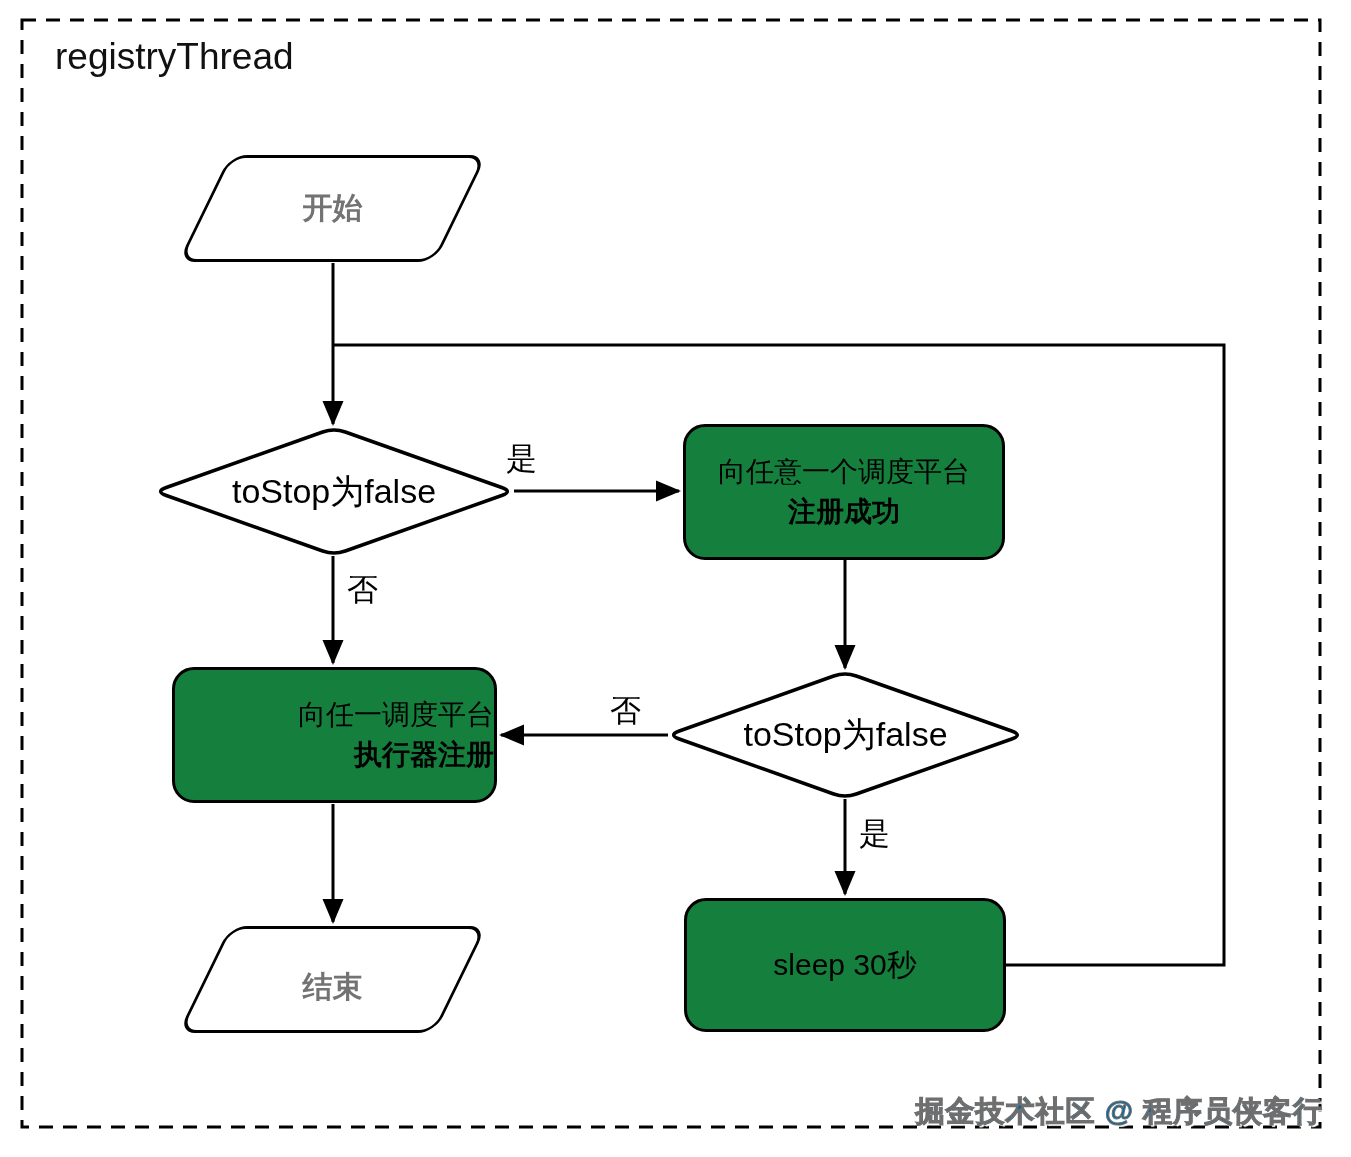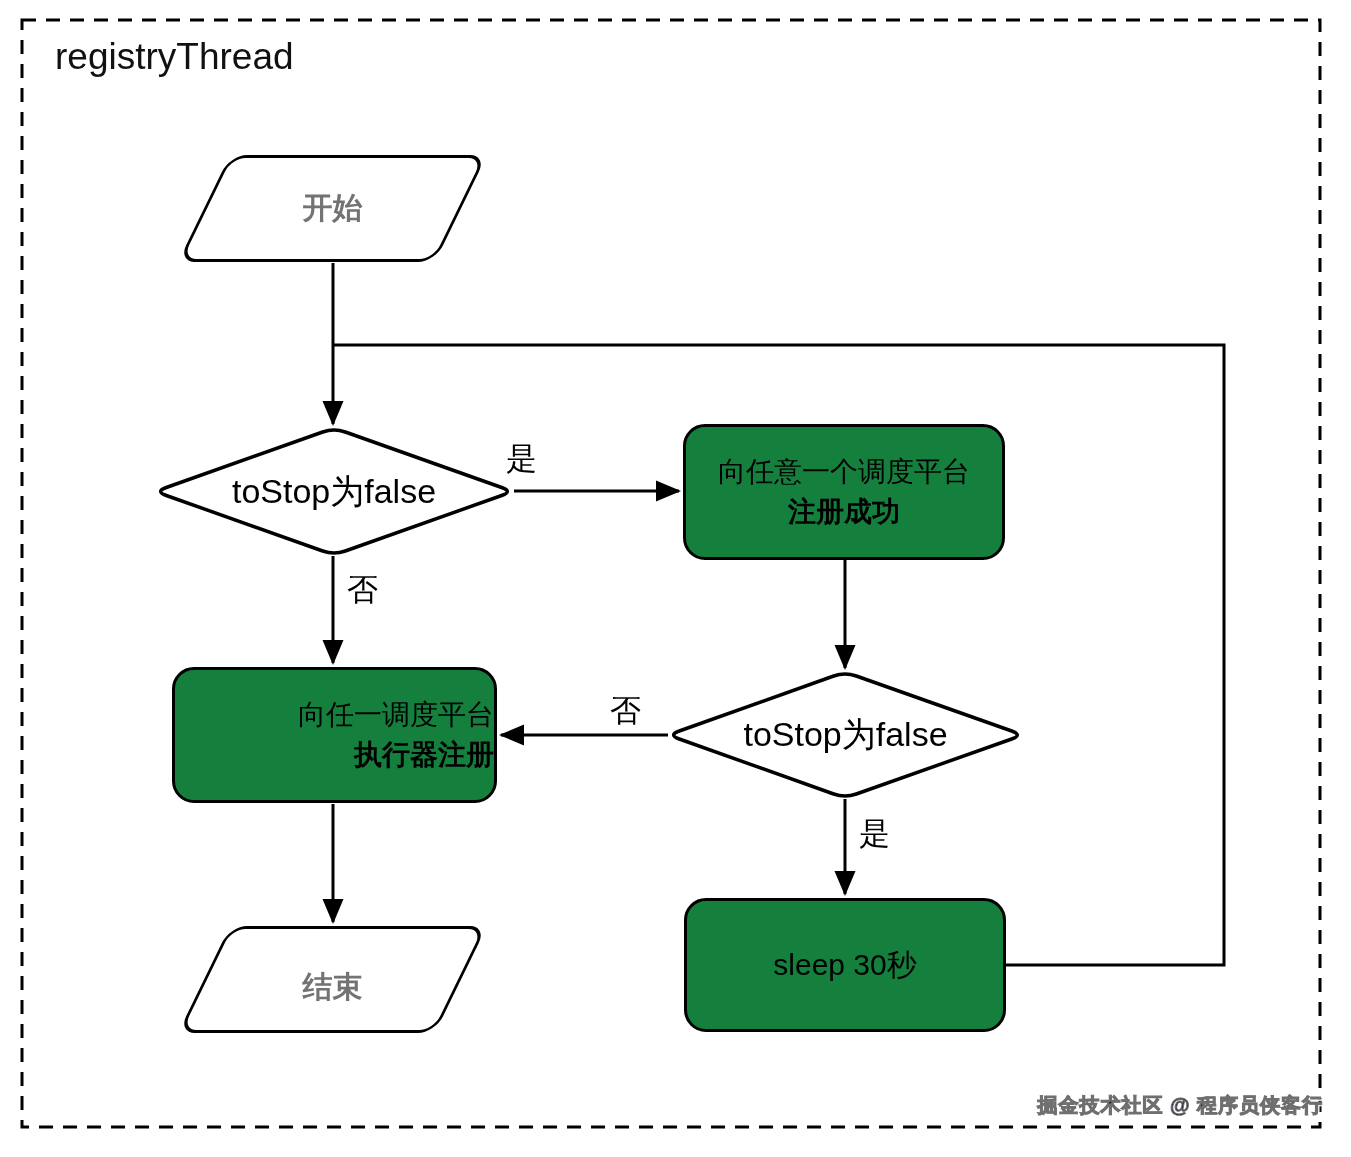--- a/index.html
+++ b/index.html
@@ -91,24 +91,24 @@
   .caption {
     position: absolute;
     left: 440px; top: 1059px; width: 300px;
     text-align: center;
     font-size: 31px; color: #000000;
     z-index: 3;
   }
   .watermark {
     position: absolute;
     right: 28px; top: 1092px;
-    font-size: 20px;
+    font-size: 29px;
     font-weight: 700;
     letter-spacing: 1px;
-    color: #0f172a;
+    color: #0369a1;
     -webkit-text-stroke: 1px #6f6f6f;
     text-shadow: 2px 2px 1px rgba(255,255,255,0.95);
     z-index: 5;
     white-space: nowrap;
   }
 </style>
 </head>
 <body>
 
 <div class="canvas">

